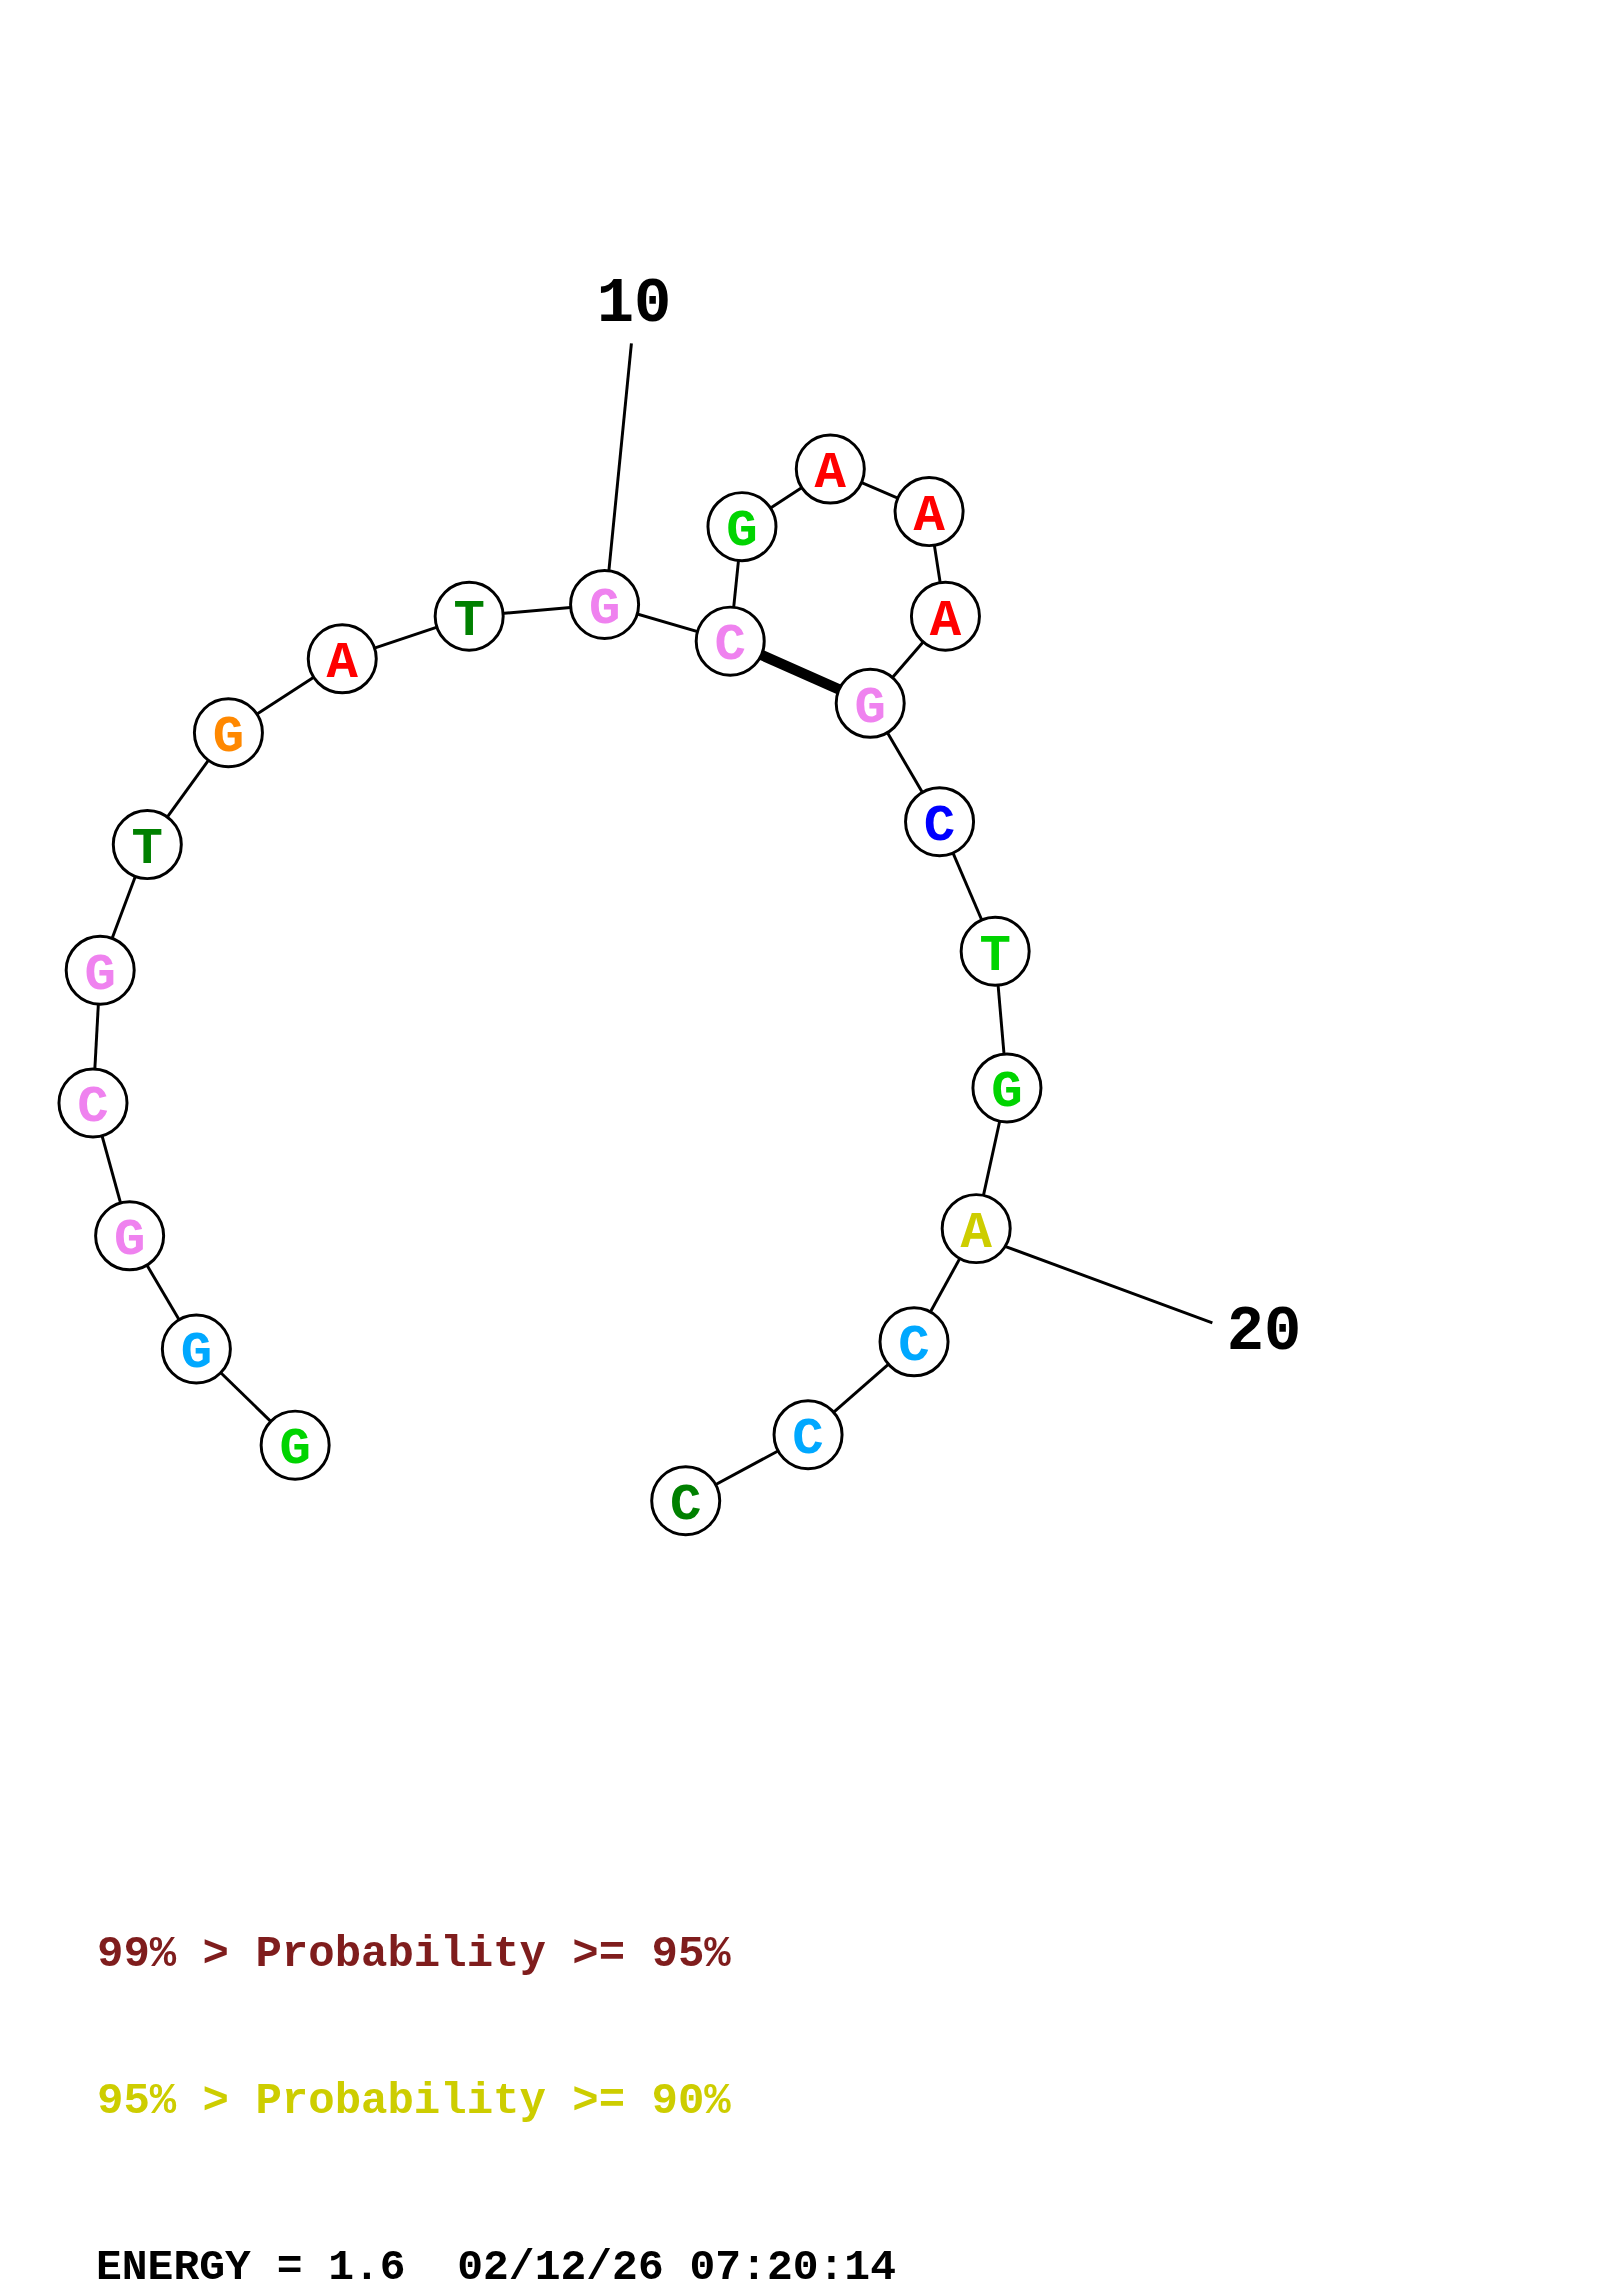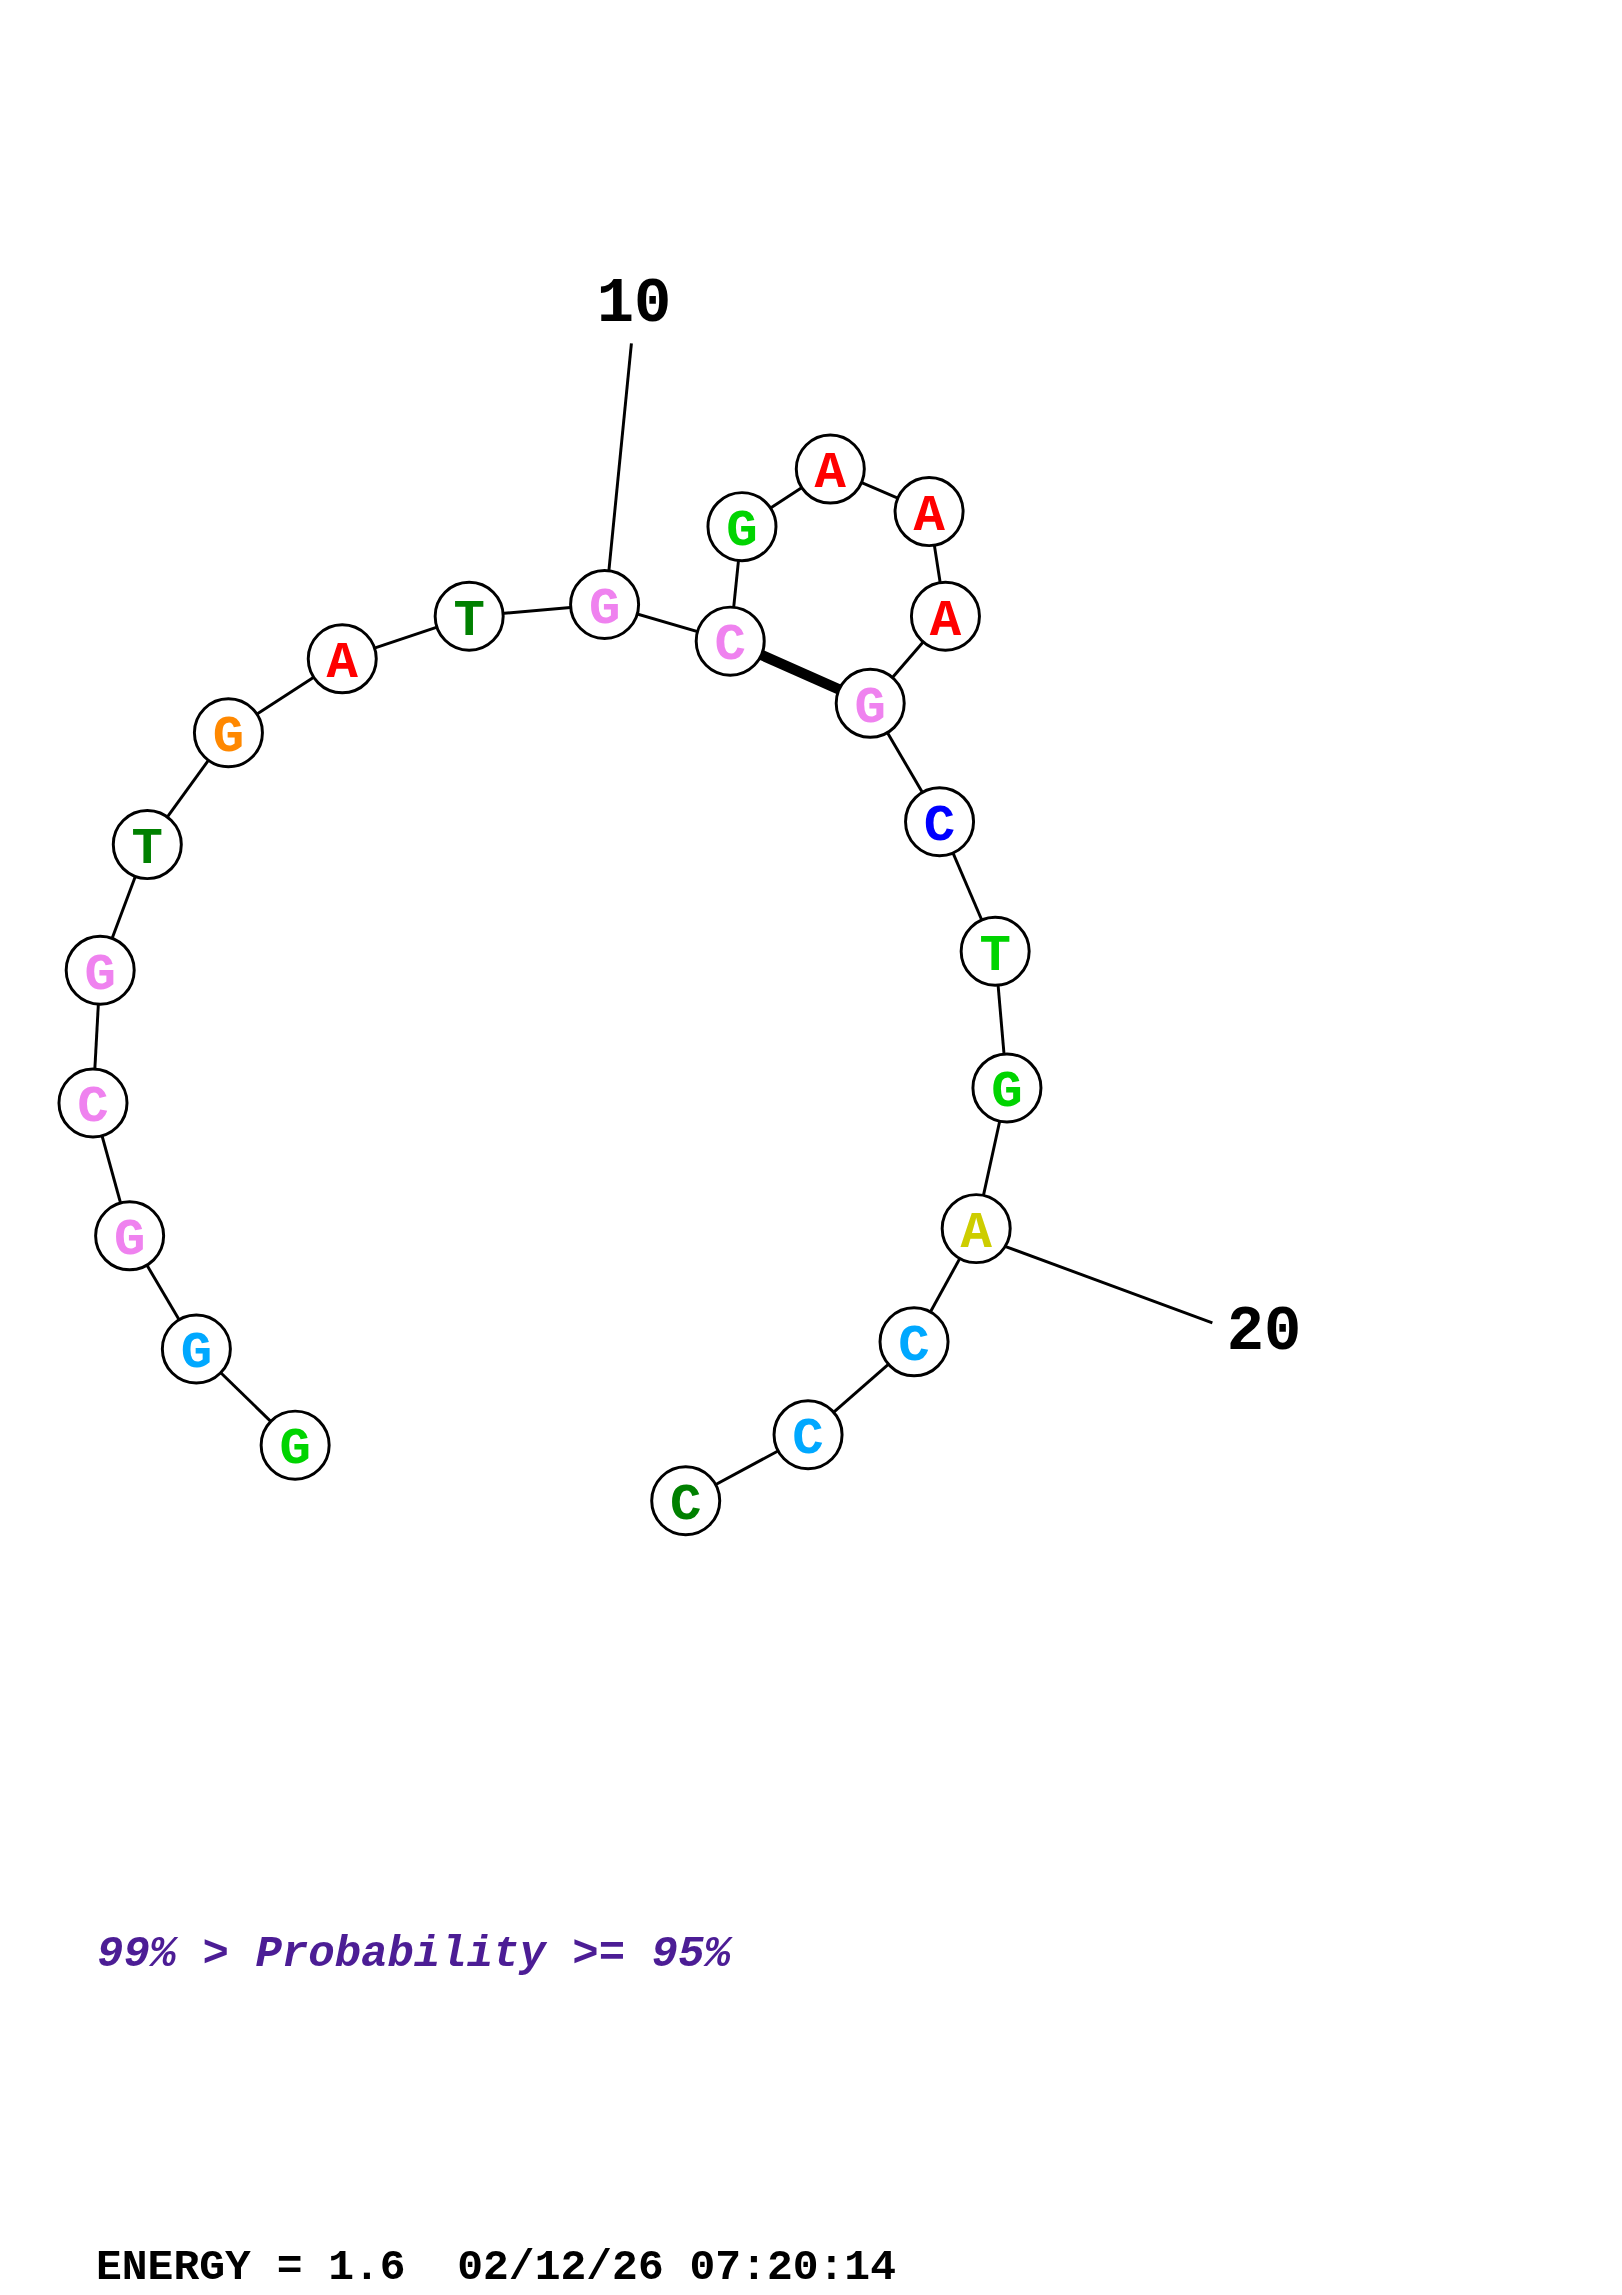--- a/index.html
+++ b/index.html
@@ -119,21 +119,22 @@
       <text x="1397" y="2051" dy="0.35em" fill="#00a8ff" text-anchor="middle" font-family="&quot;Liberation Mono&quot;, monospace" font-weight="bold" font-size="80">C</text>
       <circle cx="1235" cy="2193" r="52" fill="#ffffff" stroke="#000000" stroke-width="4.5"></circle>
       <text x="1235" y="2193" dy="0.35em" fill="#00a8ff" text-anchor="middle" font-family="&quot;Liberation Mono&quot;, monospace" font-weight="bold" font-size="80">C</text>
       <circle cx="1048" cy="2294" r="52" fill="#ffffff" stroke="#000000" stroke-width="4.5"></circle>
       <text x="1048" y="2294" dy="0.35em" fill="#008000" text-anchor="middle" font-family="&quot;Liberation Mono&quot;, monospace" font-weight="bold" font-size="80">C</text>
       <text x="969" y="491" fill="#000000" text-anchor="middle" font-family="&quot;Liberation Mono&quot;, monospace" font-weight="bold" font-size="95">10</text>
       <text x="1932" y="2062" fill="#000000" text-anchor="middle" font-family="&quot;Liberation Mono&quot;, monospace" font-weight="bold" font-size="95">20</text>
     </svg>
 
   <div class="legend">
-    <div class="legend-line" style="color: #4c1d95; font-style: italic;">99% &gt; Probability &gt;= 95%</div>
+    <div class="legend-line" style="color: #7f1d1d;">99% &gt; Probability &gt;= 95%</div>
+    <div class="legend-line" style="color: rgb(205, 205, 0);">95% &gt; Probability &gt;= 90%</div>
     
     
     
     
     
   </div>
 
   <div class="energy">ENERGY = 1.6  02/12/26 07:20:14</div>
 
 </div>

